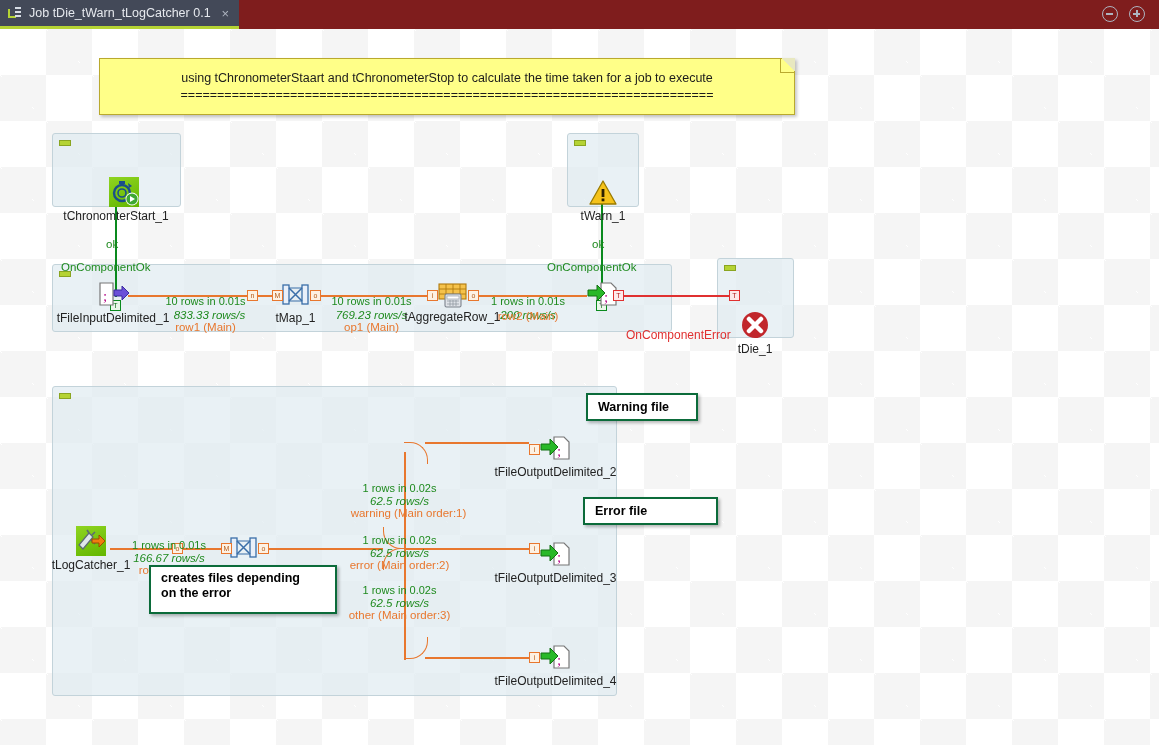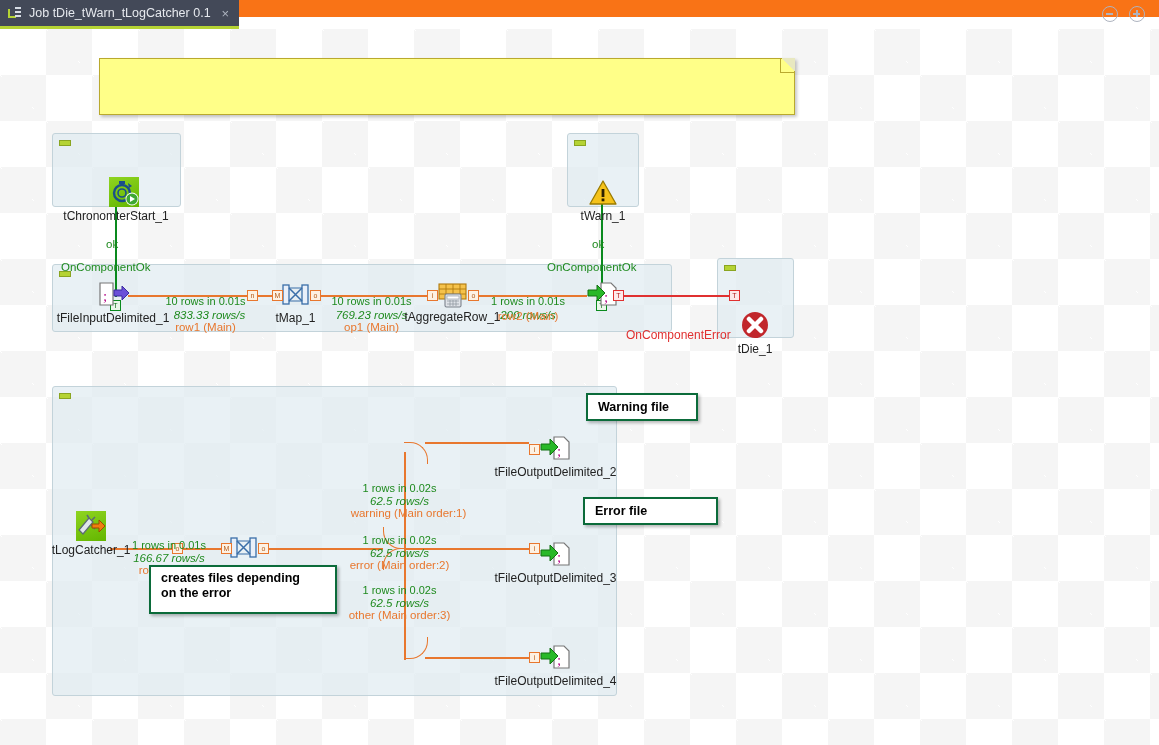--- a/index.html
+++ b/index.html
@@ -5,22 +5,22 @@
   * { box-sizing: border-box; }
   html, body {
     margin: 0; padding: 0;
     width: 1159px; height: 745px;
     overflow: hidden;
     font-family: "Liberation Sans", sans-serif;
   }
 
   
   #titlebar {
-    position: absolute; left: 0; top: 0; width: 1159px; height: 17px;
-    background: #f97316;
+    position: absolute; left: 0; top: 0; width: 1159px; height: 29px;
+    background: #7f1d1d;
   }
   #tab {
     position: absolute; left: 0; top: 0; height: 29px;
     padding: 0 10px 0 8px;
     background: #434958;
     border-bottom: 3px solid #b5d334;
     display: flex; align-items: center; gap: 7px;
     color: #e6e9ee; font-size: 12.5px; white-space: nowrap;
   }
   #tab .tabicon { position: relative; width: 14px; height: 13px; display: inline-block; }
@@ -168,20 +168,24 @@
     <span class="tabclose">×</span>
   </div>
   <div class="winbtn" id="btn-min"></div>
   <div class="winbtn" id="btn-max"></div>
 </div>
 
 <div id="canvas">
 
   <div id="note">
     <div class="fold"></div>
+    <div class="lines">
+      <div>using tChronometerStaart and tChronometerStop to calculate the time taken for a job to execute</div>
+      <div class="eq">=========================================================================</div>
+    </div>
   </div>
 
   <div class="subjob" id="subjob-chrono">
     <span class="chip"></span>
   </div>
   <div class="subjob" id="subjob-warn">
     <span class="chip"></span>
   </div>
   <div class="subjob" id="subjob-main">
     <span class="chip"></span>
@@ -330,21 +334,21 @@
   <div style="position:absolute; left:383px; top:519px; width:22px; height:22px; border-left:1.6px solid #e8772e; border-top:1.6px solid #e8772e; border-top-left-radius:18px;"></div>
 
   <div style="position:absolute; left:404px; top:413px; width:24px; height:22px; border-top:1.6px solid #e8772e; border-right:1.6px solid #e8772e; border-top-right-radius:18px;"></div>
   <div class="wire h" style="left:425px; top:413px; width:104px;"></div>
 
   <div class="wire h" style="left:404px; top:519px; width:125px;"></div>
 
   <div style="position:absolute; left:404px; top:608px; width:24px; height:22px; border-bottom:1.6px solid #e8772e; border-right:1.6px solid #e8772e; border-bottom-right-radius:18px;"></div>
   <div class="wire h" style="left:425px; top:628px; width:104px;"></div>
 
-  <div class="comp" style="left:76px; top:482px; width:30px; height:30px;">
+  <div class="comp" style="left:76px; top:497px; width:30px; height:30px;">
     <div class="ico tile" style="position:relative;">
       <svg width="30" height="30" viewBox="0 0 30 30">
         <path d="M3 19 L13 7 L17 11 L7 23 Z" fill="#dfe6ea" stroke="#5c6b73" stroke-width="1.2"></path>
         <path d="M13 7 L11 4 M16 9 L19 6 M15 14 L19 18" stroke="#5c6b73" stroke-width="1.6"></path>
         <path d="M16 13 h7 v-4 l6 6 -6 6 v-4 h-7 z" fill="#f07d10" stroke="#9c4f00" stroke-width="1"></path>
       </svg>
     </div>
     <div class="lbl" style="top:32px;">tLogCatcher_1</div>
   </div>
   <div class="handle" style="left:172px; top:514px;">o</div>

